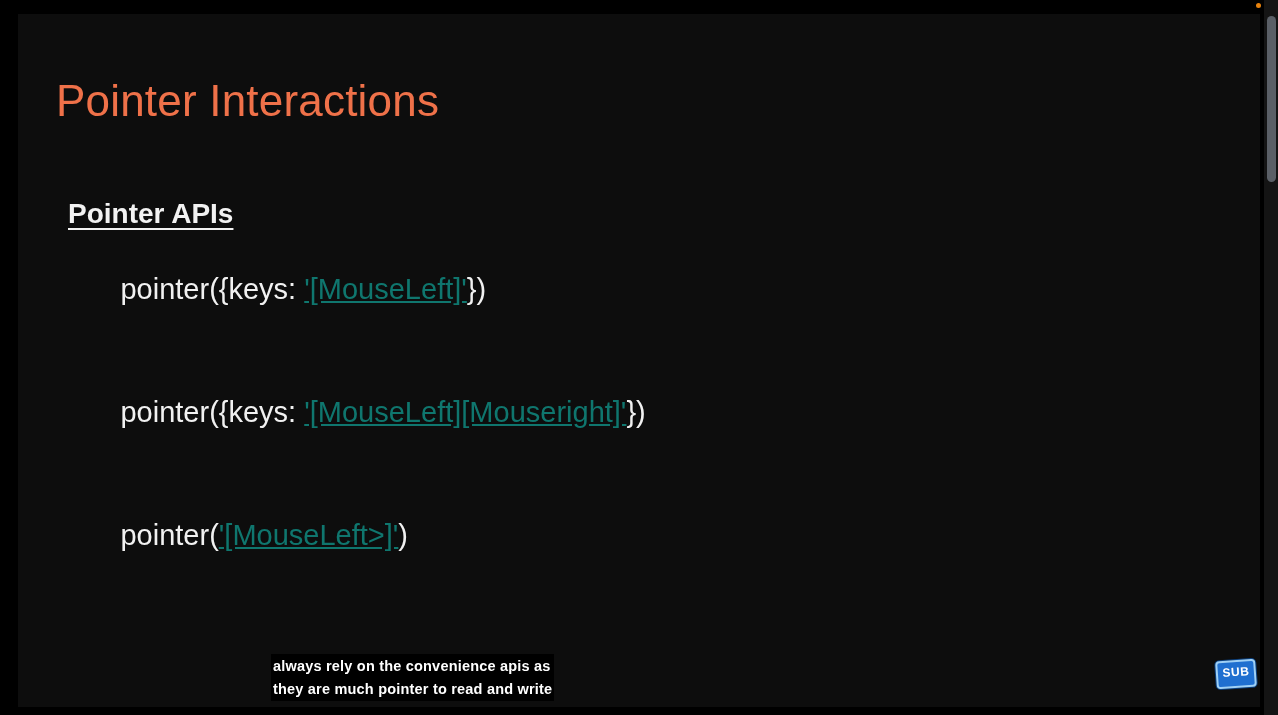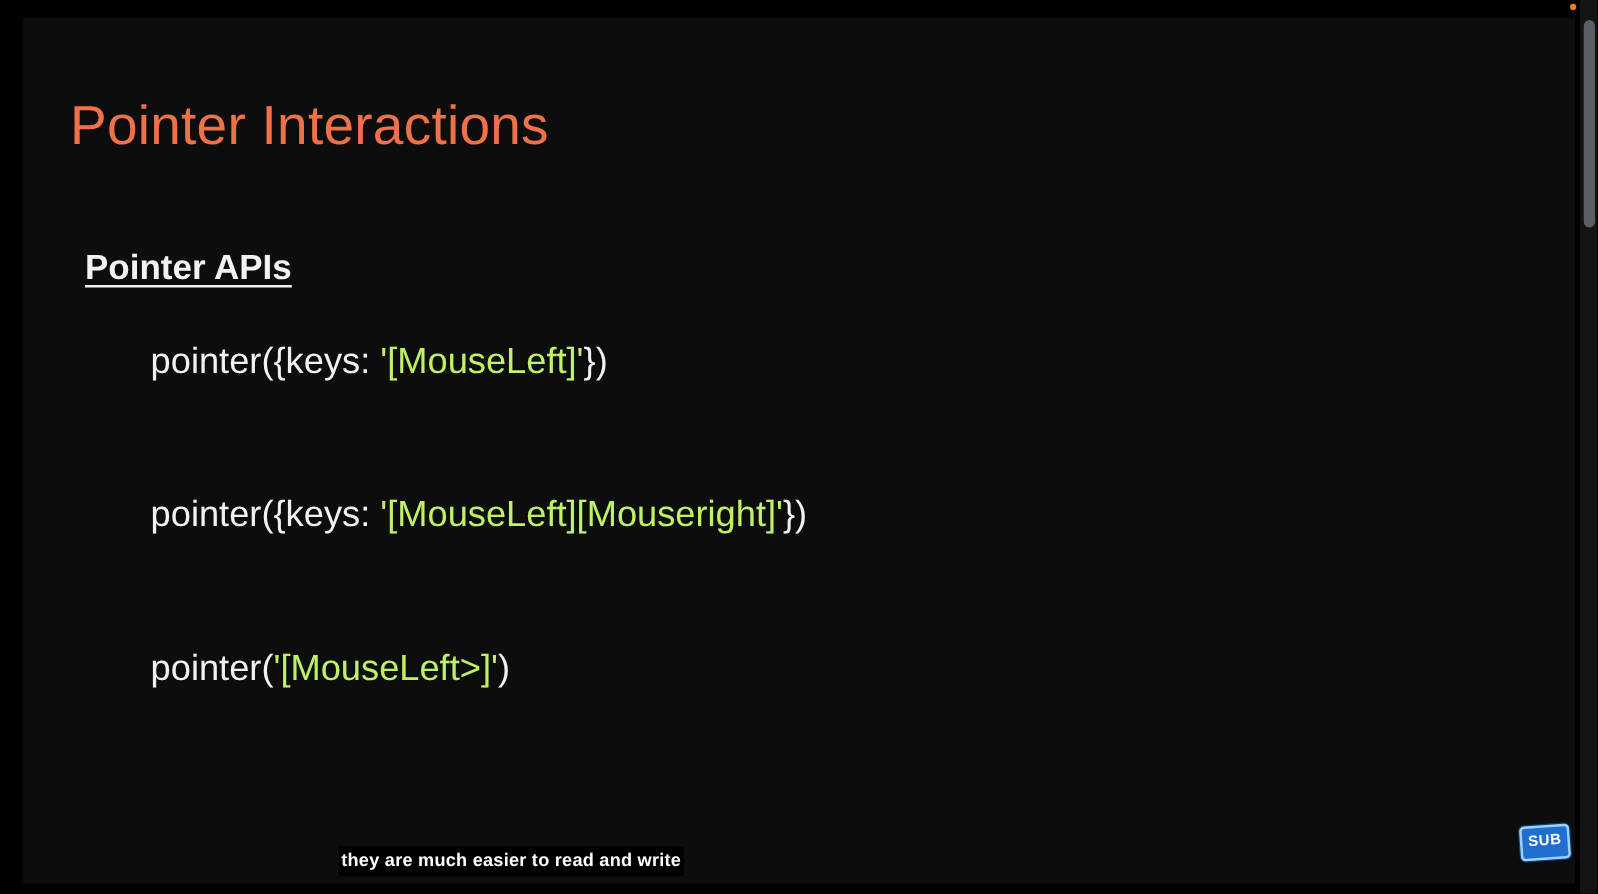--- a/index.html
+++ b/index.html
@@ -113,21 +113,22 @@
     width: 1100px;
   }
   .code-line {
     font-size: 29px;
     line-height: 1;
     color: #f1f1f1;
     margin-bottom: 36px;
     white-space: pre;
   }
   .code-line .str {
-    color: #bef264;
+    color: #0f766e;
+    text-decoration: underline;
   }
 
   
   .caption {
     position: absolute;
     left: 271px;
     bottom: 14px;
     max-width: 600px;
     background: #000000;
     color: #ffffff;
@@ -190,21 +191,22 @@
 
     </div>
 
   </div>
 
   <div class="left-gutter"></div>
   <div class="top-gutter"></div>
   <div class="bottom-strip"></div>
 
   <div class="caption">
-    <div>they are much easier to read and write</div>
+    <div>always rely on the convenience apis as</div>
+    <div>they are much pointer to read and write</div>
   </div>
 
   <div class="sub-badge">
     <span>SUB</span>
   </div>
 
   <div class="scrollbar-track">
     <div class="scrollbar-thumb"></div>
   </div>
 

